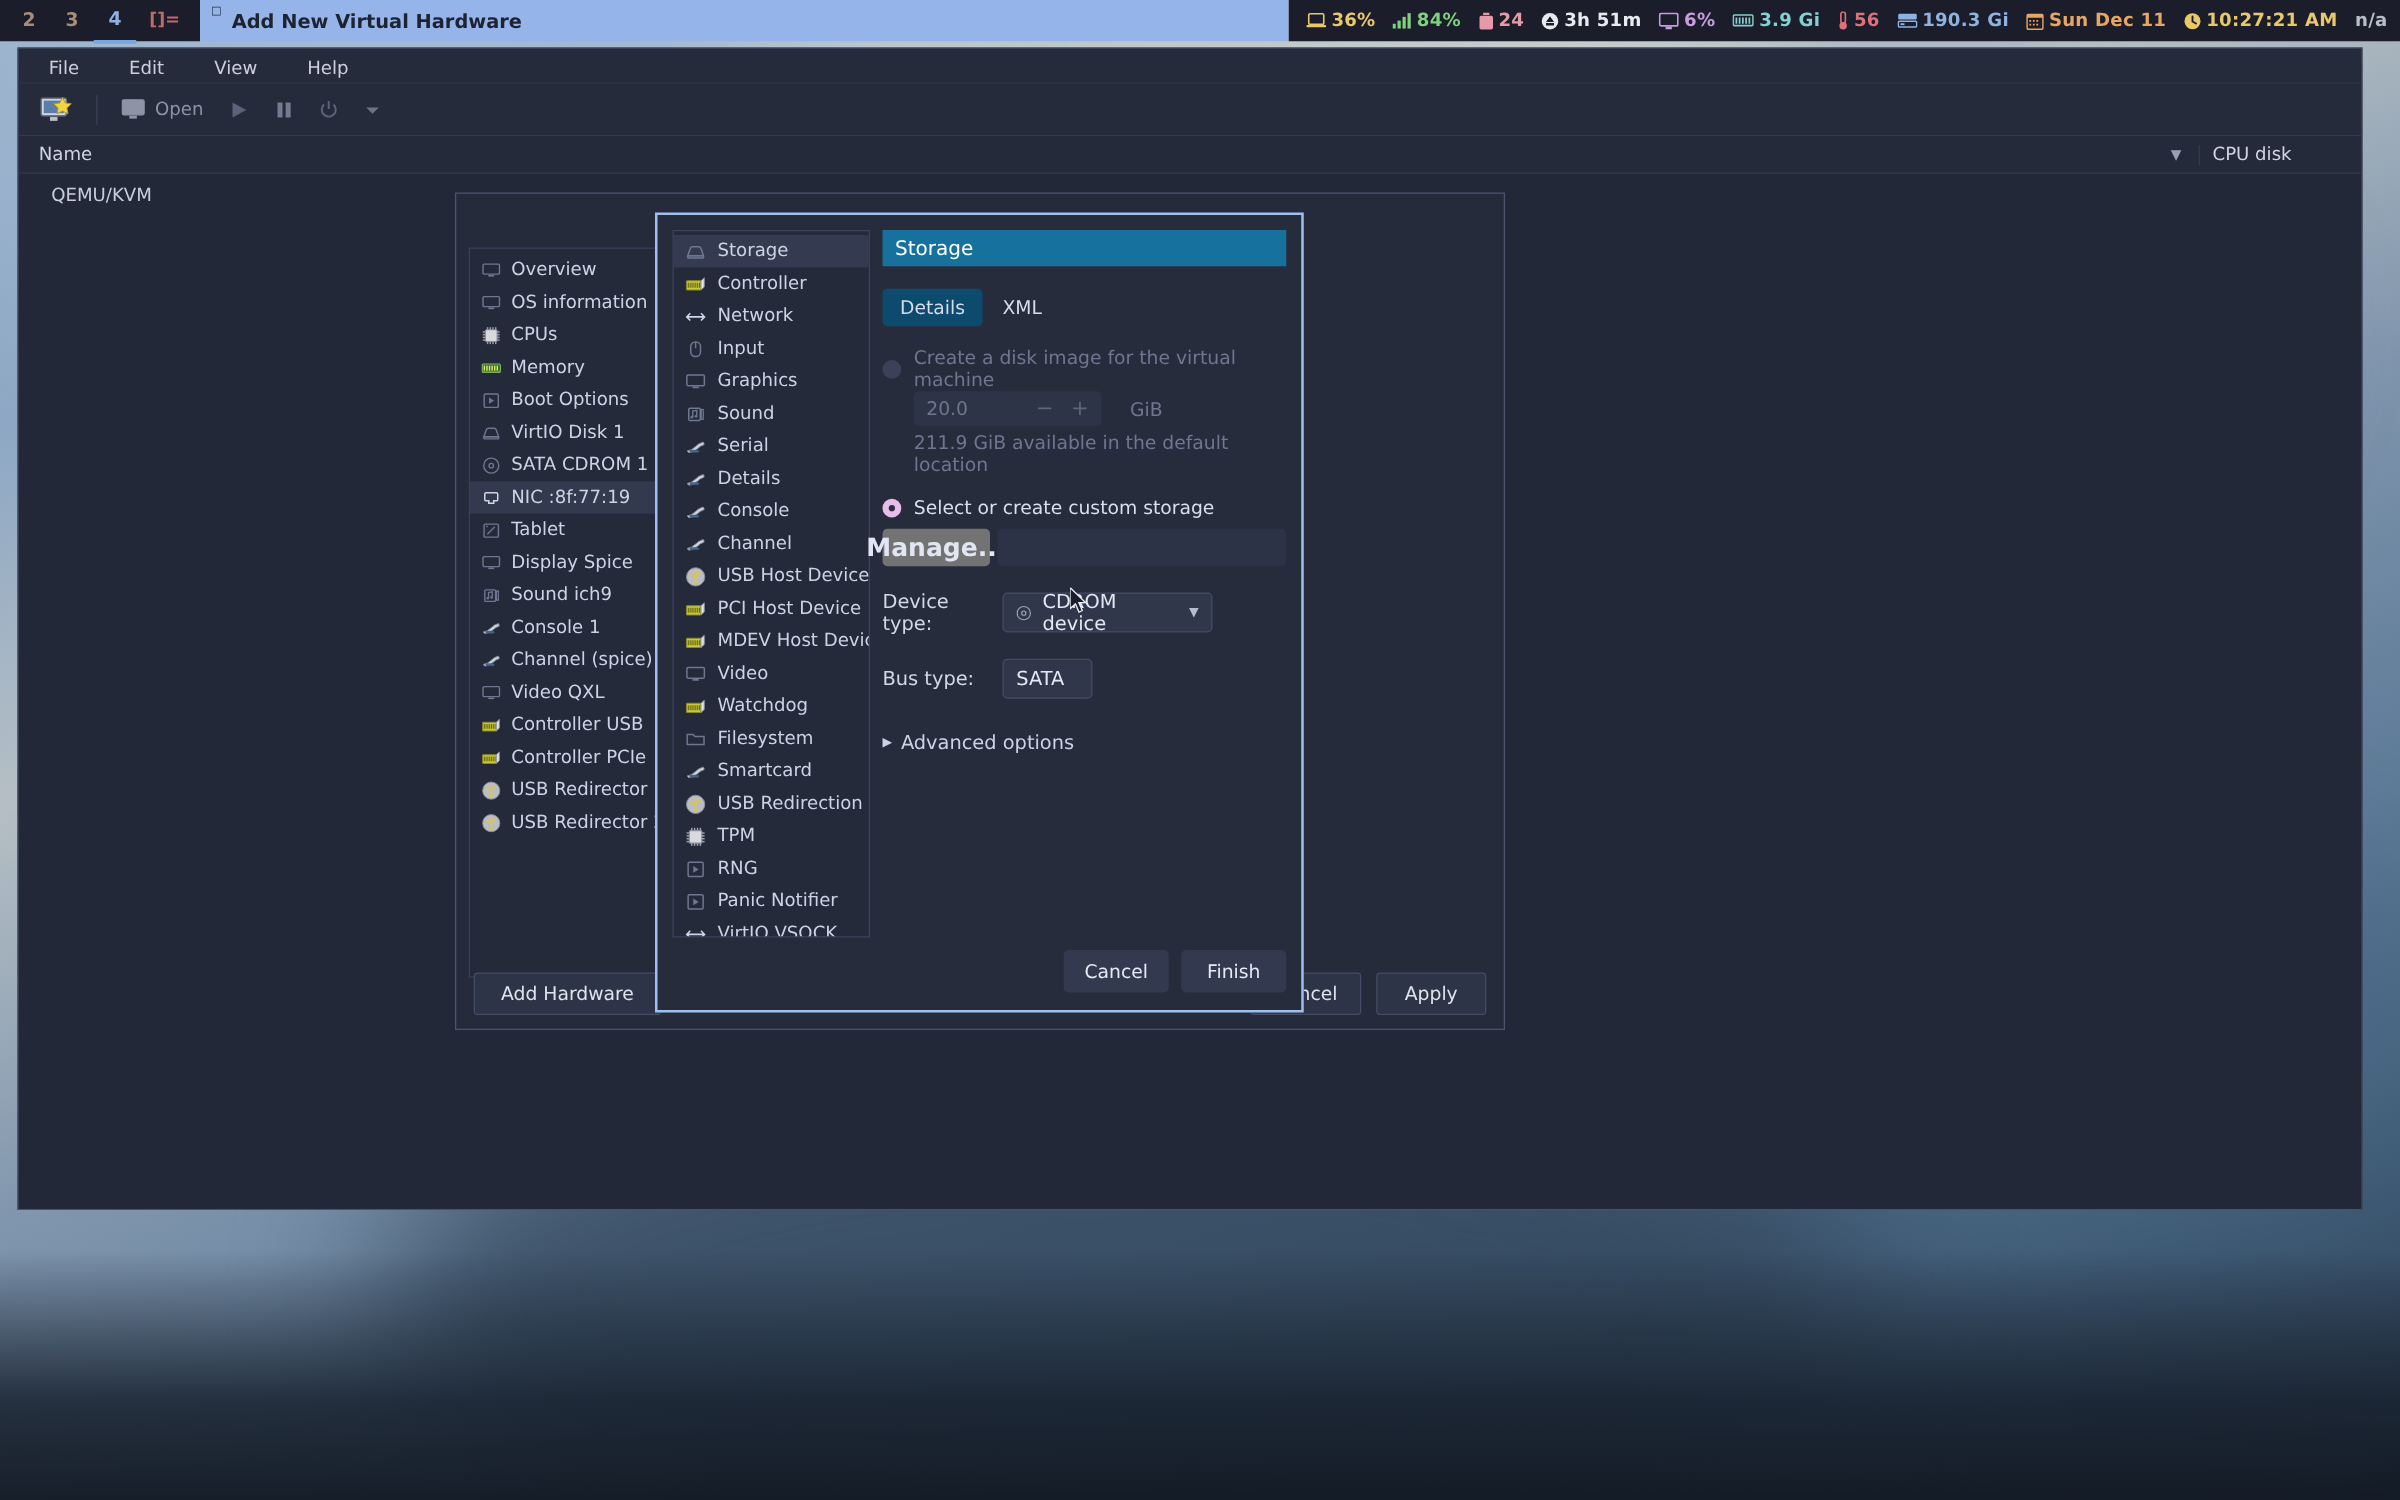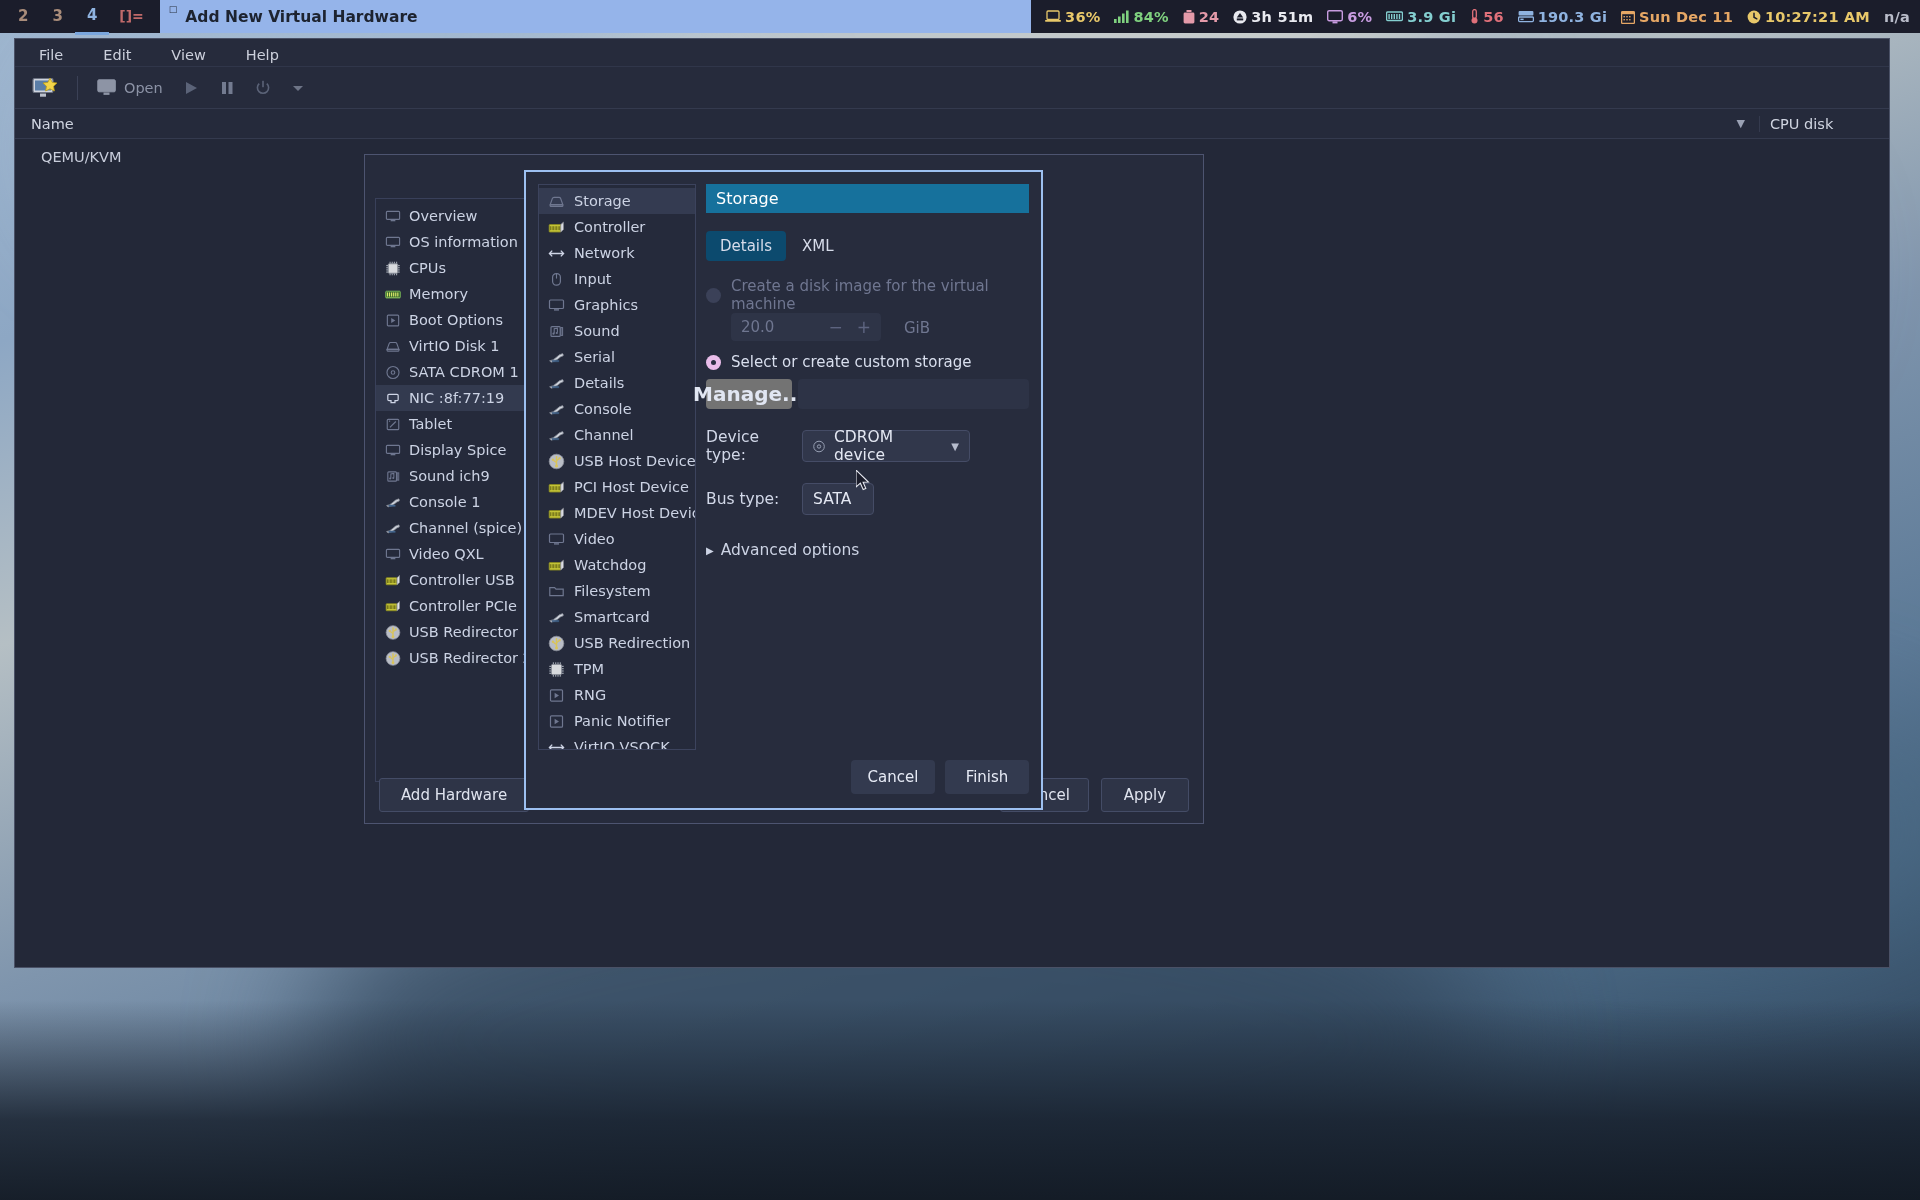--- a/index.html
+++ b/index.html
@@ -836,20 +836,21 @@
 
       <div class="spin">
         <span>20.0</span>
         <span class="pm">
           <span>−</span>
           <span>+</span>
         </span>
       </div>
       <div class="avail" style="margin-left:198px; margin-top:-22px; color:#6f7690; font-size:15px;">GiB</div>
 
+      <div class="avail">211.9 GiB available in the default location</div>
 
       <div class="opt-row">
         <div class="radio on"></div>
         <div class="lbl">Select or create custom storage</div>
       </div>
 
       <div class="mng-row">
         <div class="mng-btn">Manage...</div>
         <div class="mng-field"></div>
       </div>

